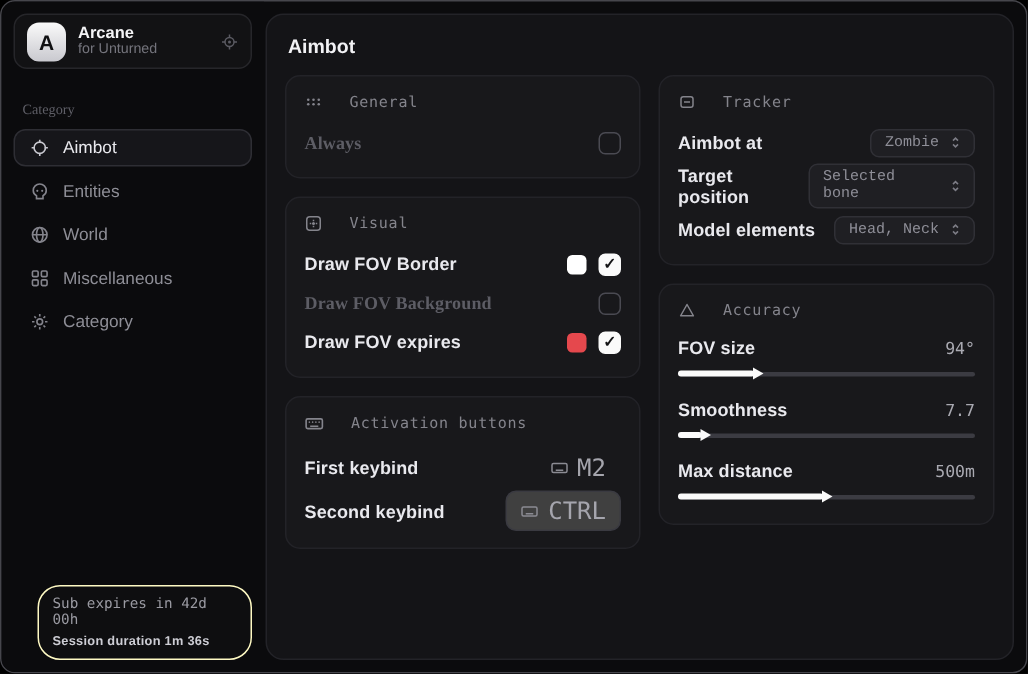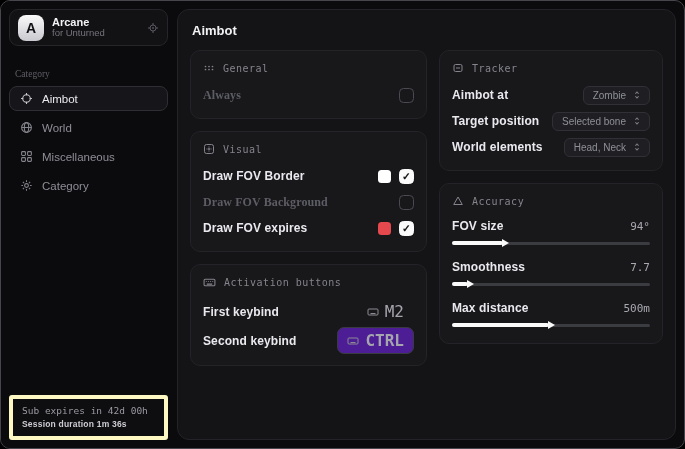--- a/index.html
+++ b/index.html
@@ -50,22 +50,22 @@
   }
   .nav-item .nav-icon { display:flex; color:#84848c; }
   .nav-item.active {
     border-color:#2e2e34; background:#16161a; color:#e9e9ee;
   }
   .nav-item.active .nav-icon { color:#c9c9d0; }
 
   .sidebar-spacer { flex:1; }
 
   .sub-card {
-    border:4px solid #fef9c3; border-radius:3px;
-    padding:6px 9px 7px; background:#0e0e10;
+    border:1px solid #fef9c3; border-radius:15px;
+    padding:6px 9px 7px; background:#0e0e10;margin-left:16px;
   }
   .sub-line1 { font-family:"DejaVu Sans Mono", monospace; font-size:9.5px; color:#9a9aa2; }
   .sub-line2 { font-size:8.5px; color:#cdcdd4; margin-top:3px; font-weight:bold; letter-spacing:.2px; }
 
   
   .main {
     flex:1; margin:8px 8px 8px 1px;
     background:#141417; border:1px solid #232328;
     border-radius:12px; padding:11px 12px;
     display:flex; flex-direction:column;
@@ -75,21 +75,21 @@
 
   .columns { display:flex; gap:12px; align-items:flex-start; }
   .col-left  { width:237px; flex:0 0 237px; display:flex; flex-direction:column; gap:12px; }
   .col-right { flex:1; display:flex; flex-direction:column; gap:12px; }
 
   .card {
     background:#18181b; border:1px solid #232328;
     border-radius:10px; padding:10px 12px 11px;
   }
   .card-header {
-    display:flex; align-items:center; gap:8px;
+    display:flex; align-items:center; gap:18px;
     color:#84848c; font-family:"DejaVu Sans Mono", monospace;
     font-size:10px; letter-spacing:.5px; margin:1px 0 9px;
   }
   .card-header .hdr-icon { display:flex; color:#84848c; }
 
   .row {
     display:flex; align-items:center; justify-content:space-between;
     min-height:24px; margin-top:2px;
   }
   .row-label { font-size:12px; color:#e9e9ee; font-weight:bold; letter-spacing:.1px; }
@@ -105,30 +105,30 @@
   .checkbox.checked::after {
     content:"\2713"; color:#141416; font-size:10.5px; font-weight:bold; line-height:1;
   }
 
   .swatch { width:13px; height:13px; border-radius:3.5px; }
 
   .dropdown-btn {
     display:flex; align-items:center; gap:6px;
     background:#1f1f23; border:1px solid #303036; border-radius:6px;
     padding:3px 7px 3px 9px;
-    color:#8f8f98; font-family:Liberation Sans, sans-serif; font-size:10px;justify-content:space-between;
+    color:#8f8f98; font-family:Liberation Mono, monospace; font-size:10px;justify-content:space-between;
   }
   .dropdown-btn .dd-icon { display:flex; color:#7c7c85; }
 
   .keybtn {
     display:flex; align-items:center; gap:6px;
     color:#a5a5ad; font-family:"DejaVu Sans Mono", monospace; font-size:16px;
     padding:3px 9px; border-radius:7px; border:1px solid transparent;
   }
-  .keybtn.bordered { border-color:#3a3a41; background:#4c1d95;font-weight:bold; }
+  .keybtn.bordered { border-color:#3a3a41; background:#404040; }
   .keybtn .kb-icon { display:flex; color:#8b8b93; }
 
   
   .slider-row { margin-top:4px; margin-bottom:9px; }
   .slider-row:last-child { margin-bottom:2px; }
   .slider-top { display:flex; justify-content:space-between; align-items:center; min-height:20px; }
   .slider-value { font-family:"DejaVu Sans Mono", monospace; font-size:11px; color:#a9a9b1; }
   .slider { position:relative; height:9px; margin-top:3px; }
   .slider-track {
     position:absolute; left:0; right:0; top:3px; height:2.5px;
@@ -174,20 +174,30 @@
 
     <div class="nav">
       <div class="nav-item active">
         <span class="nav-icon">
           <svg width="13" height="13" viewBox="0 0 24 24" fill="none" stroke="currentColor" stroke-width="2">
             <circle cx="12" cy="12" r="7"></circle>
               <path d="M12 2v4M12 18v4M2 12h4M18 12h4"></path>
           </svg>
         </span>
         <span>Aimbot</span>
+      </div>
+      <div class="nav-item">
+        <span class="nav-icon">
+          <svg width="13" height="13" viewBox="0 0 24 24" fill="none" stroke="currentColor" stroke-width="2">
+            <path d="M12 3a8 8 0 0 0-8 8c0 2.9 1.6 5.2 4 6.5V21h8v-3.5c2.4-1.3 4-3.6 4-6.5a8 8 0 0 0-8-8z"></path>
+            <circle cx="9" cy="11.5" r="1.3" fill="currentColor" stroke="none"></circle>
+            <circle cx="15" cy="11.5" r="1.3" fill="currentColor" stroke="none"></circle>
+          </svg>
+        </span>
+        <span>Entities</span>
       </div>
       <div class="nav-item">
         <span class="nav-icon">
           <svg width="13" height="13" viewBox="0 0 24 24" fill="none" stroke="currentColor" stroke-width="2">
             <circle cx="12" cy="12" r="9"></circle>
               <ellipse cx="12" cy="12" rx="4" ry="9"></ellipse>
               <path d="M3 12h18"></path>
           </svg>
         </span>
         <span>World</span>
@@ -348,21 +358,21 @@
             <span class="dropdown-btn">
               <span>Selected bone</span>
               <span class="dd-icon">
                 <svg width="10" height="10" viewBox="0 0 24 24" fill="none" stroke="currentColor" stroke-width="2.5">
                   <path d="M8 9l4-4 4 4M8 15l4 4 4-4"></path>
                 </svg>
               </span>
             </span>
           </div>
           <div class="row">
-            <span class="row-label">World elements</span>
+            <span class="row-label">Model elements</span>
             <span class="dropdown-btn">
               <span>Head, Neck</span>
               <span class="dd-icon">
                 <svg width="10" height="10" viewBox="0 0 24 24" fill="none" stroke="currentColor" stroke-width="2.5">
                   <path d="M8 9l4-4 4 4M8 15l4 4 4-4"></path>
                 </svg>
               </span>
             </span>
           </div>
         </div>

